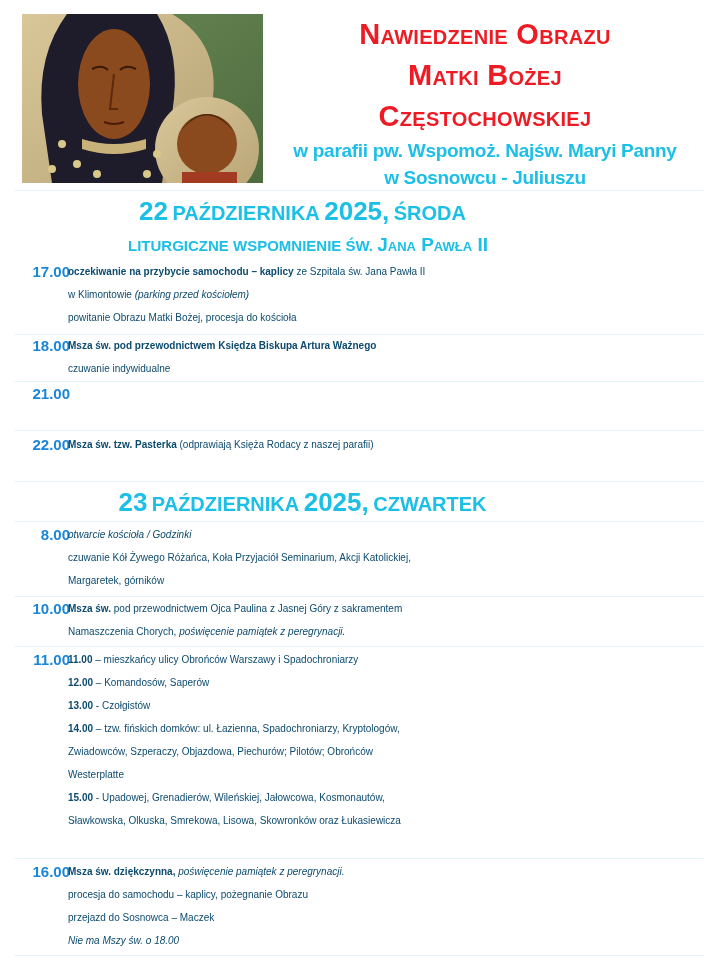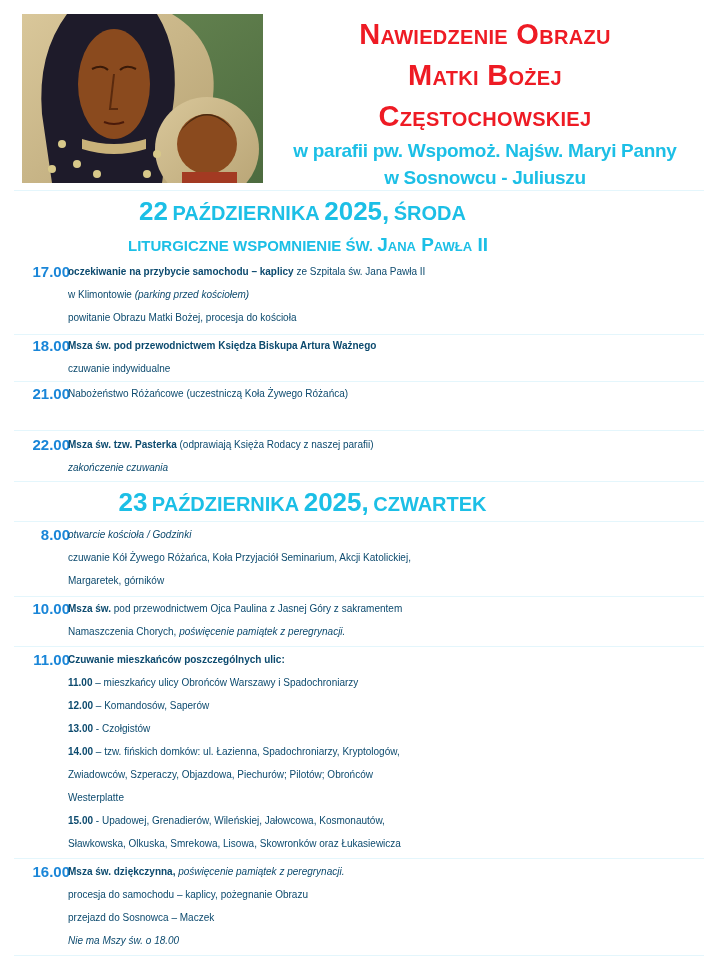--- a/index.html
+++ b/index.html
@@ -101,30 +101,28 @@
   <div class="lines">
     <div><b>Msza św. pod przewodnictwem Księdza Biskupa Artura Ważnego</b></div>
     <div><span>czuwanie indywidualne</span></div>
   </div>
 </div>
 <div class="sep" style="top:381px;"></div>
 
 <div class="entry" style="top:382px;">
   <div class="time">21.00</div>
   <div class="lines">
-    <div><span>Nabożeństwo Różańcowe (uczestniczą Koła Żywego Różańca)</span></div>
   </div>
 </div>
 <div class="sep" style="top:430px;"></div>
 
 <div class="entry" style="top:433px;">
   <div class="time">22.00</div>
   <div class="lines">
     <div><b>Msza św. tzw. Pasterka</b><span> (odprawiają Księża Rodacy z naszej parafii)</span></div>
-    <div><i>zakończenie czuwania</i></div>
   </div>
 </div>
 <div class="sep" style="top:481px;"></div>
 
 <div class="day-heading" style="top:487px;">
   <span class="big">23</span>
   <span class="small" style="text-transform:uppercase;">października</span>
   <span class="big">2025,</span>
   <span class="small" style="text-transform:uppercase;">czwartek</span>
 </div>
@@ -145,21 +143,20 @@
   <div class="lines">
     <div><b>Msza św.</b><span> pod przewodnictwem  Ojca Paulina  z Jasnej Góry z sakramentem</span></div>
     <div><span>Namaszczenia Chorych, </span><i>poświęcenie pamiątek  z peregrynacji.</i></div>
   </div>
 </div>
 <div class="sep" style="top:646px;"></div>
 
 <div class="entry" style="top:648px;">
   <div class="time">11.00</div>
   <div class="lines">
-    <div><b>Czuwanie mieszkańców poszczególnych ulic:</b></div>
     <div><b>11.00</b><span> – mieszkańcy ulicy Obrońców Warszawy i Spadochroniarzy</span></div>
     <div><b>12.00</b><span> – Komandosów, Saperów</span></div>
     <div><b>13.00</b><span> - Czołgistów</span></div>
     <div><b>14.00</b><span> – tzw. fińskich domków: ul. Łazienna, Spadochroniarzy,  Kryptologów,</span></div>
     <div><span>Zwiadowców, Szperaczy,  Objazdowa, Piechurów; Pilotów; Obrońców</span></div>
     <div><span>Westerplatte</span></div>
     <div><b>15.00</b><span> - Upadowej, Grenadierów,  Wileńskiej,  Jałowcowa, Kosmonautów,</span></div>
     <div><span>Sławkowska, Olkuska, Smrekowa,  Lisowa, Skowronków  oraz Łukasiewicza</span></div>
   </div>
 </div>

